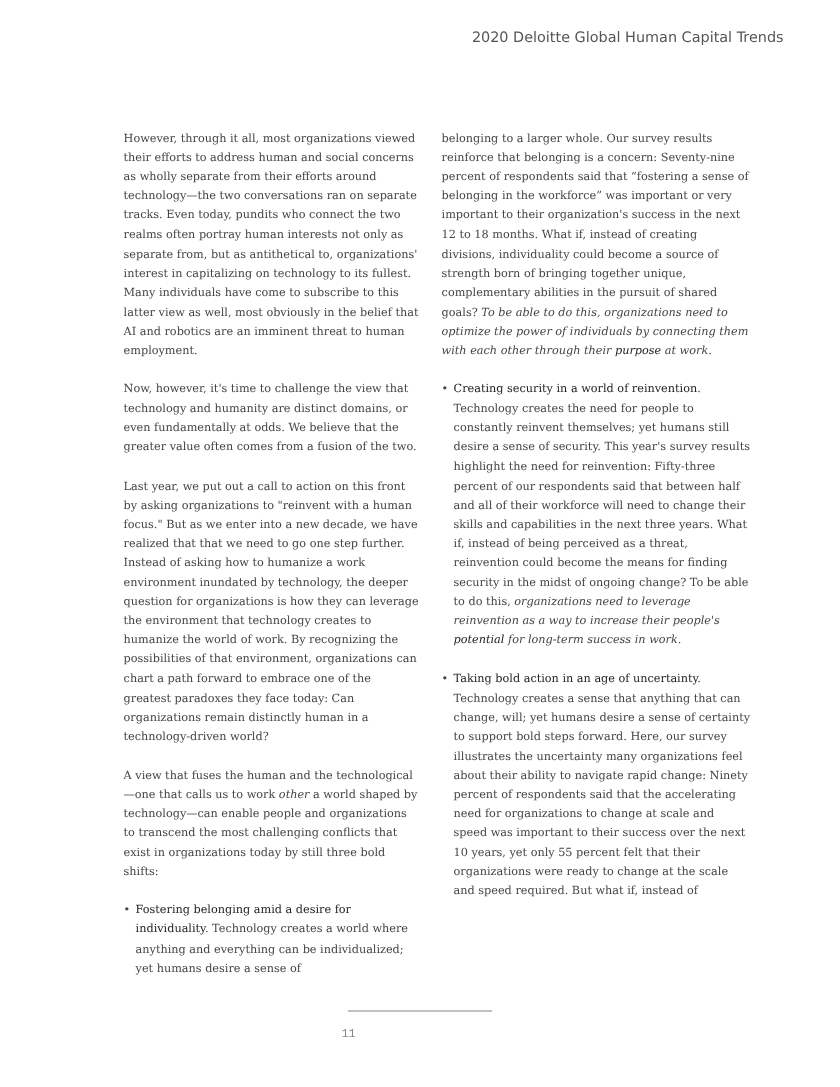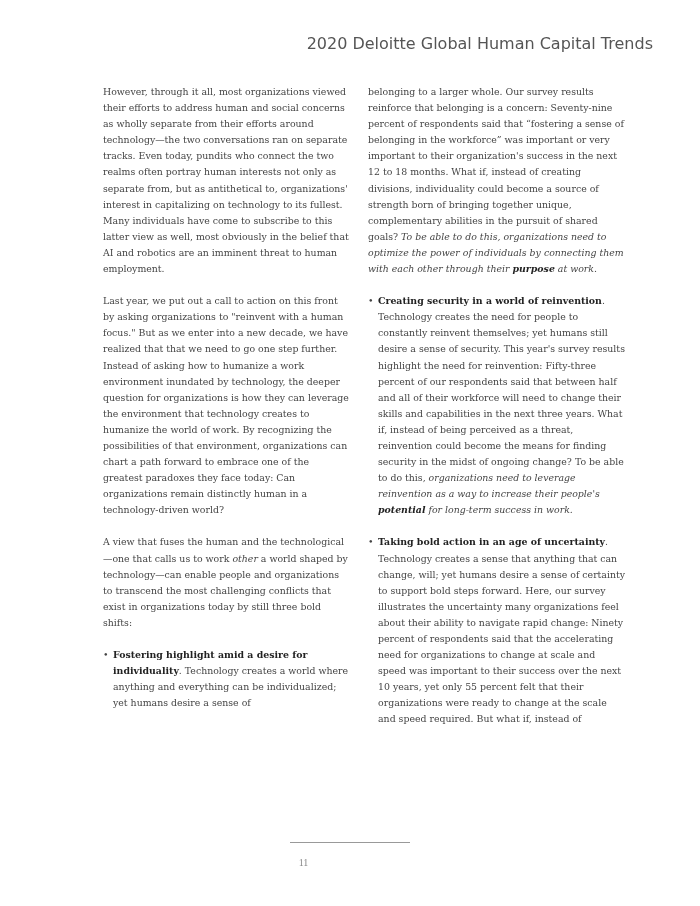--- a/index.html
+++ b/index.html
@@ -1,54 +1,55 @@
 <!DOCTYPE html>
 <html><head>
   <meta charset="utf-8">
   <style>
     html, body { margin: 0; padding: 0; background: #ffffff; }
     body { width: 700px; height: 906px; position: relative; overflow: hidden; }
     .header {
-      position: absolute; top: 34px; right: 47px;
-      font-family: "DejaVu Sans", sans-serif; font-size: 16px; color: #555;
+      position: absolute; top: 24px; right: 47px;
+      font-family: "DejaVu Sans", sans-serif; font-size: 12px; color: #555;
     }
     .col {
-      position: absolute; top: 84px; width: 248px;
+      position: absolute; top: 108px; width: 248px;
       font-family: "DejaVu Serif", serif; font-size: 9.4px; line-height: 16.1px;
       color: #444;
     }
     .col.left { left: 103px; }
     .col.right { left: 368px; width: 258px; }
     .col p { margin: 0 0 16px 0; }
     .col ul { margin: 0; padding: 0; list-style: none; }
     .col li { position: relative; padding-left: 10px; margin: 0 0 16px 0; }
     .col li .bullet { position: absolute; left: 0; top: 0; }
-    b { color: #222; font-weight: bold; }
+    b { color: #222; font-weight: normal; }
     i { font-style: italic; }
     .footer-rule {
       position: absolute; left: 290px; top: 842px; width: 120px; height: 1px; background: #999;
     }
     .page-num {
-      position: absolute; left: 13px; width: 581px; top: 857px; text-align: center;
-      font-family: Liberation Serif, serif; font-size: 10px; color: #888;
+      position: absolute; left: 0; width: 581px; top: 857px; text-align: center;
+      font-family: Liberation Mono, monospace; font-size: 10px; color: #888;
     }
   </style>
 </head>
 <body>
 
 <div class="header">2020 Deloitte Global Human Capital Trends</div>
 
 <div class="col left">
   <p>However, through it all, most organizations viewed their efforts to address human and social concerns as wholly separate from their efforts around technology—the two conversations ran on separate tracks. Even today, pundits who connect the two realms often portray human interests not only as separate from, but as antithetical to, organizations' interest in capitalizing on technology to its fullest. Many individuals have come to subscribe to this latter view as well, most obviously in the belief that AI and robotics are an imminent threat to human employment.</p>
+  <p>Now, however, it's time to challenge the view that technology and humanity are distinct domains, or even fundamentally at odds. We believe that the greater value often comes from a fusion of the two.</p>
   <p>Last year, we put out a call to action on this front by asking organizations to "reinvent with a human focus." But as we enter into a new decade, we have realized that that we need to go one step further. Instead of asking how to humanize a work environment inundated by technology, the deeper question for organizations is how they can leverage the environment that technology creates to humanize the world of work. By recognizing the possibilities of that environment, organizations can chart a path forward to embrace one of the greatest paradoxes they face today: Can organizations remain distinctly human in a technology-driven world?</p>
   <p><span>A view that fuses the human and the technological—one that calls us to work </span><i>other</i><span> a world shaped by technology—can enable people and organizations to transcend the most challenging conflicts that exist in organizations today by still three bold shifts:</span></p>
   <ul>
     <li>
       <span class="bullet">•</span>
-      <b>Fostering highlight amid a desire for individuality</b><span>. Technology creates a world where anything and everything can be individualized; yet humans desire a sense of </span>
+      <b>Fostering belonging amid a desire for individuality</b><span>. Technology creates a world where anything and everything can be individualized; yet humans desire a sense of </span>
     </li>
   </ul>
 </div>
 
 <div class="col right">
   <p><span>belonging to a larger whole. Our survey results reinforce that belonging is a concern: Seventy-nine percent of respondents said that “fostering a sense of belonging in the workforce” was important or very important to their organization's success in the next 12 to 18 months. What if, instead of creating divisions, individuality could become a source of strength born of bringing together unique, complementary abilities in the pursuit of shared goals? </span><i>To be able to do this, organizations need to optimize the power of individuals by connecting them with each other through their </i><b><i>purpose</i></b><i> at work.</i></p>
   <ul>
     <li>
       <span class="bullet">•</span>
       <b>Creating security in a world of reinvention</b><span>. Technology creates the need for people to constantly reinvent themselves; yet humans still desire a sense of security. This year's survey results highlight the need for reinvention: Fifty-three percent of our respondents said that between half and all of their workforce will need to change their skills and capabilities in the next three years. What if, instead of being perceived as a threat, reinvention could become the means for finding security in the midst of ongoing change? To be able to do this, </span><i>organizations need to leverage reinvention as a way to increase their people's </i><b><i>potential</i></b><i> for long-term success in work.</i>

